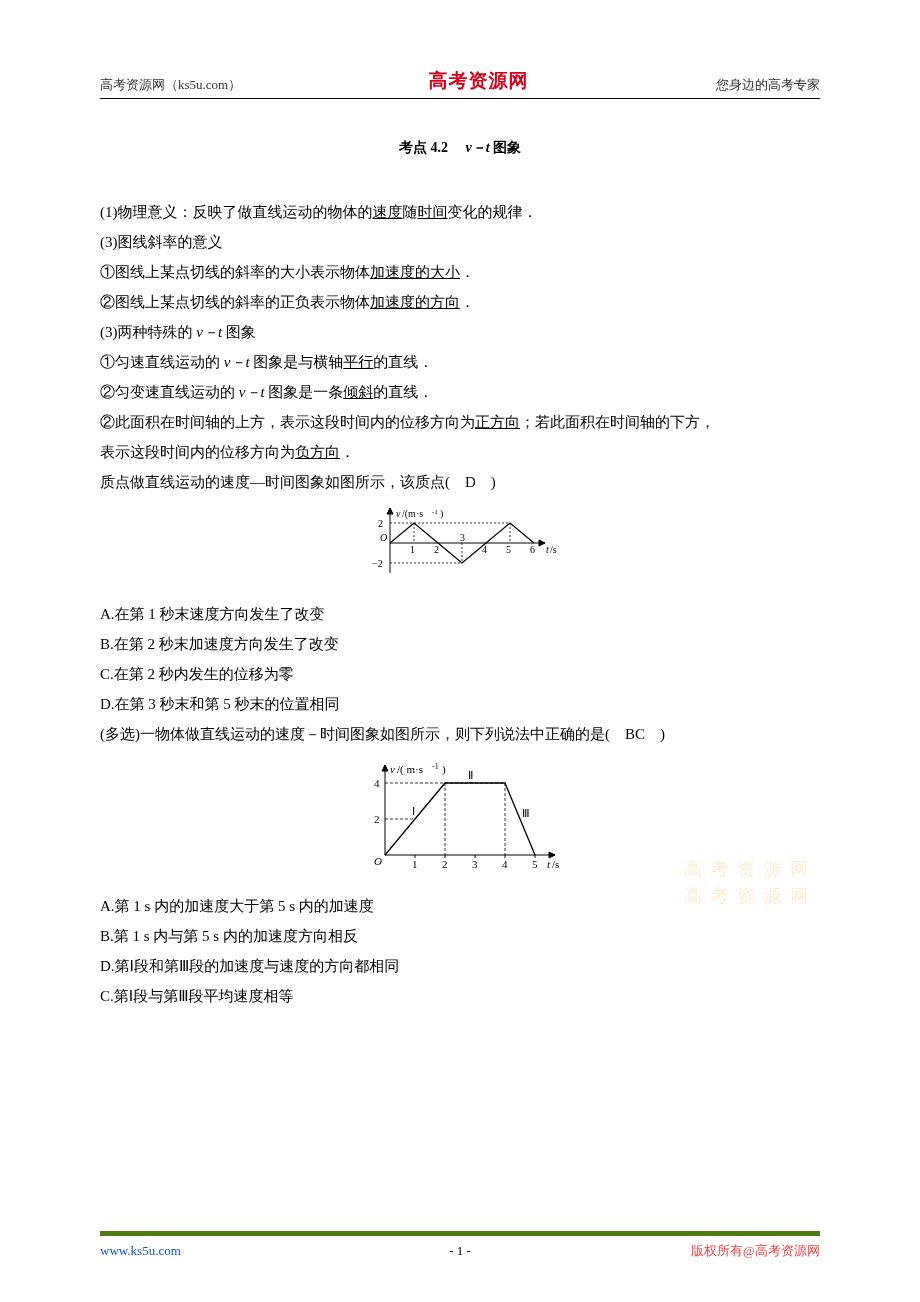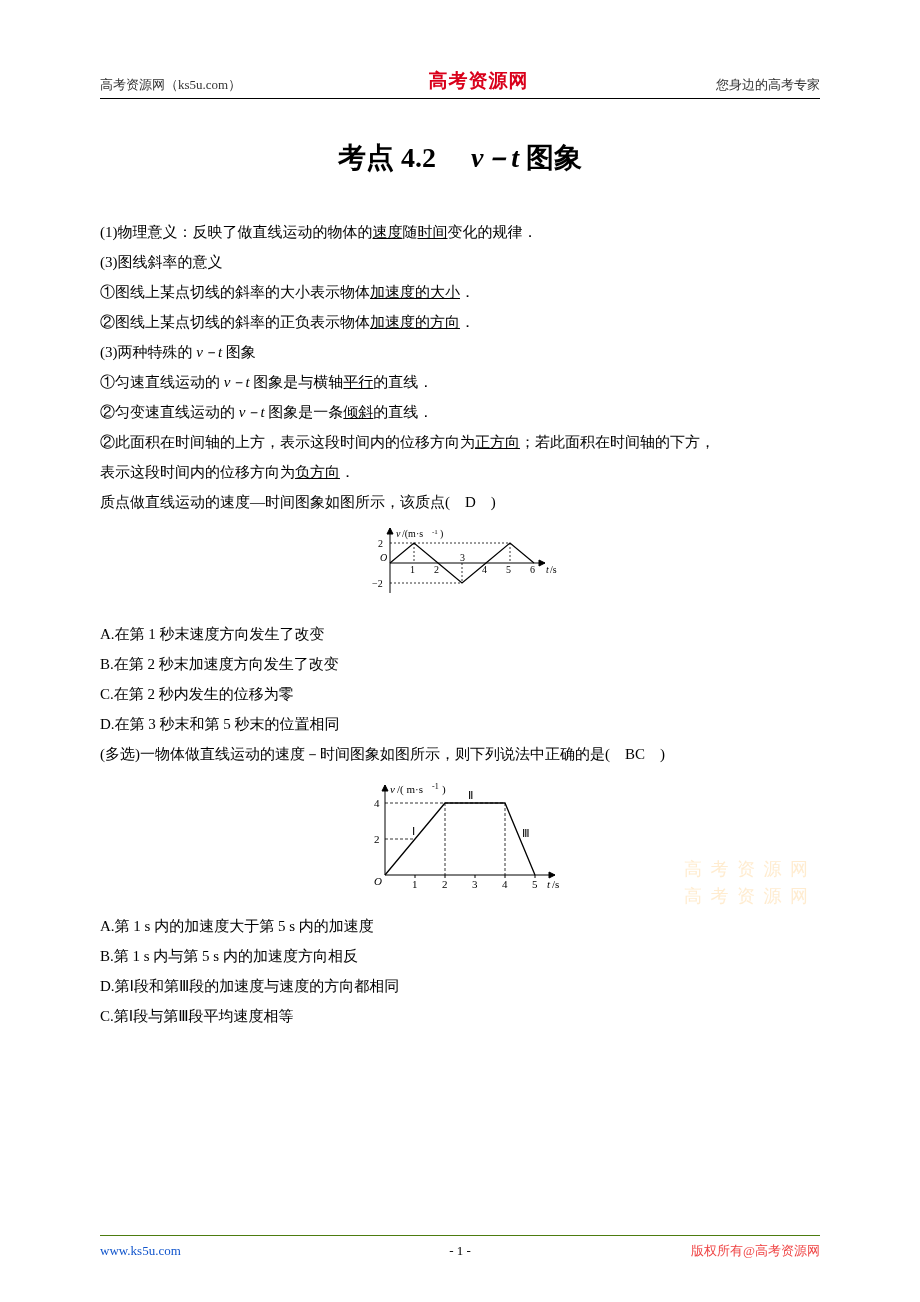--- a/index.html
+++ b/index.html
@@ -31,21 +31,21 @@
   }
   .top-header .center {
     font-size: 19px;
     font-weight: bold;
     color: #d9001b;
     letter-spacing: 1px;
   }
   .title-row {
     text-align: center;
     margin: 10px 0 40px 0;
-    font-size: 28px;
+    font-size: 14px;
     font-weight: bold;
     font-family: "SimSun", serif;
   }
   .title-row .italic {
     font-style: italic;
     font-family: "Times New Roman", serif;
   }
   .body-text {
     font-size: 15px;
     line-height: 2.0;
@@ -77,21 +77,21 @@
     letter-spacing: 2px;
     opacity: 0.6;
     pointer-events: none;
     text-align: right;
   }
   .bottom-footer {
     position: absolute;
     left: 100px;
     right: 100px;
     bottom: 50px;
-    border-top: 1px solid #4d7c0f;
+    border-top: 5px solid #4d7c0f;
     padding-top: 6px;
     display: flex;
     justify-content: space-between;
     align-items: center;
     font-size: 13px;
   }
   .bottom-footer .left {
     color: #1155cc;
   }
   .bottom-footer .center {

